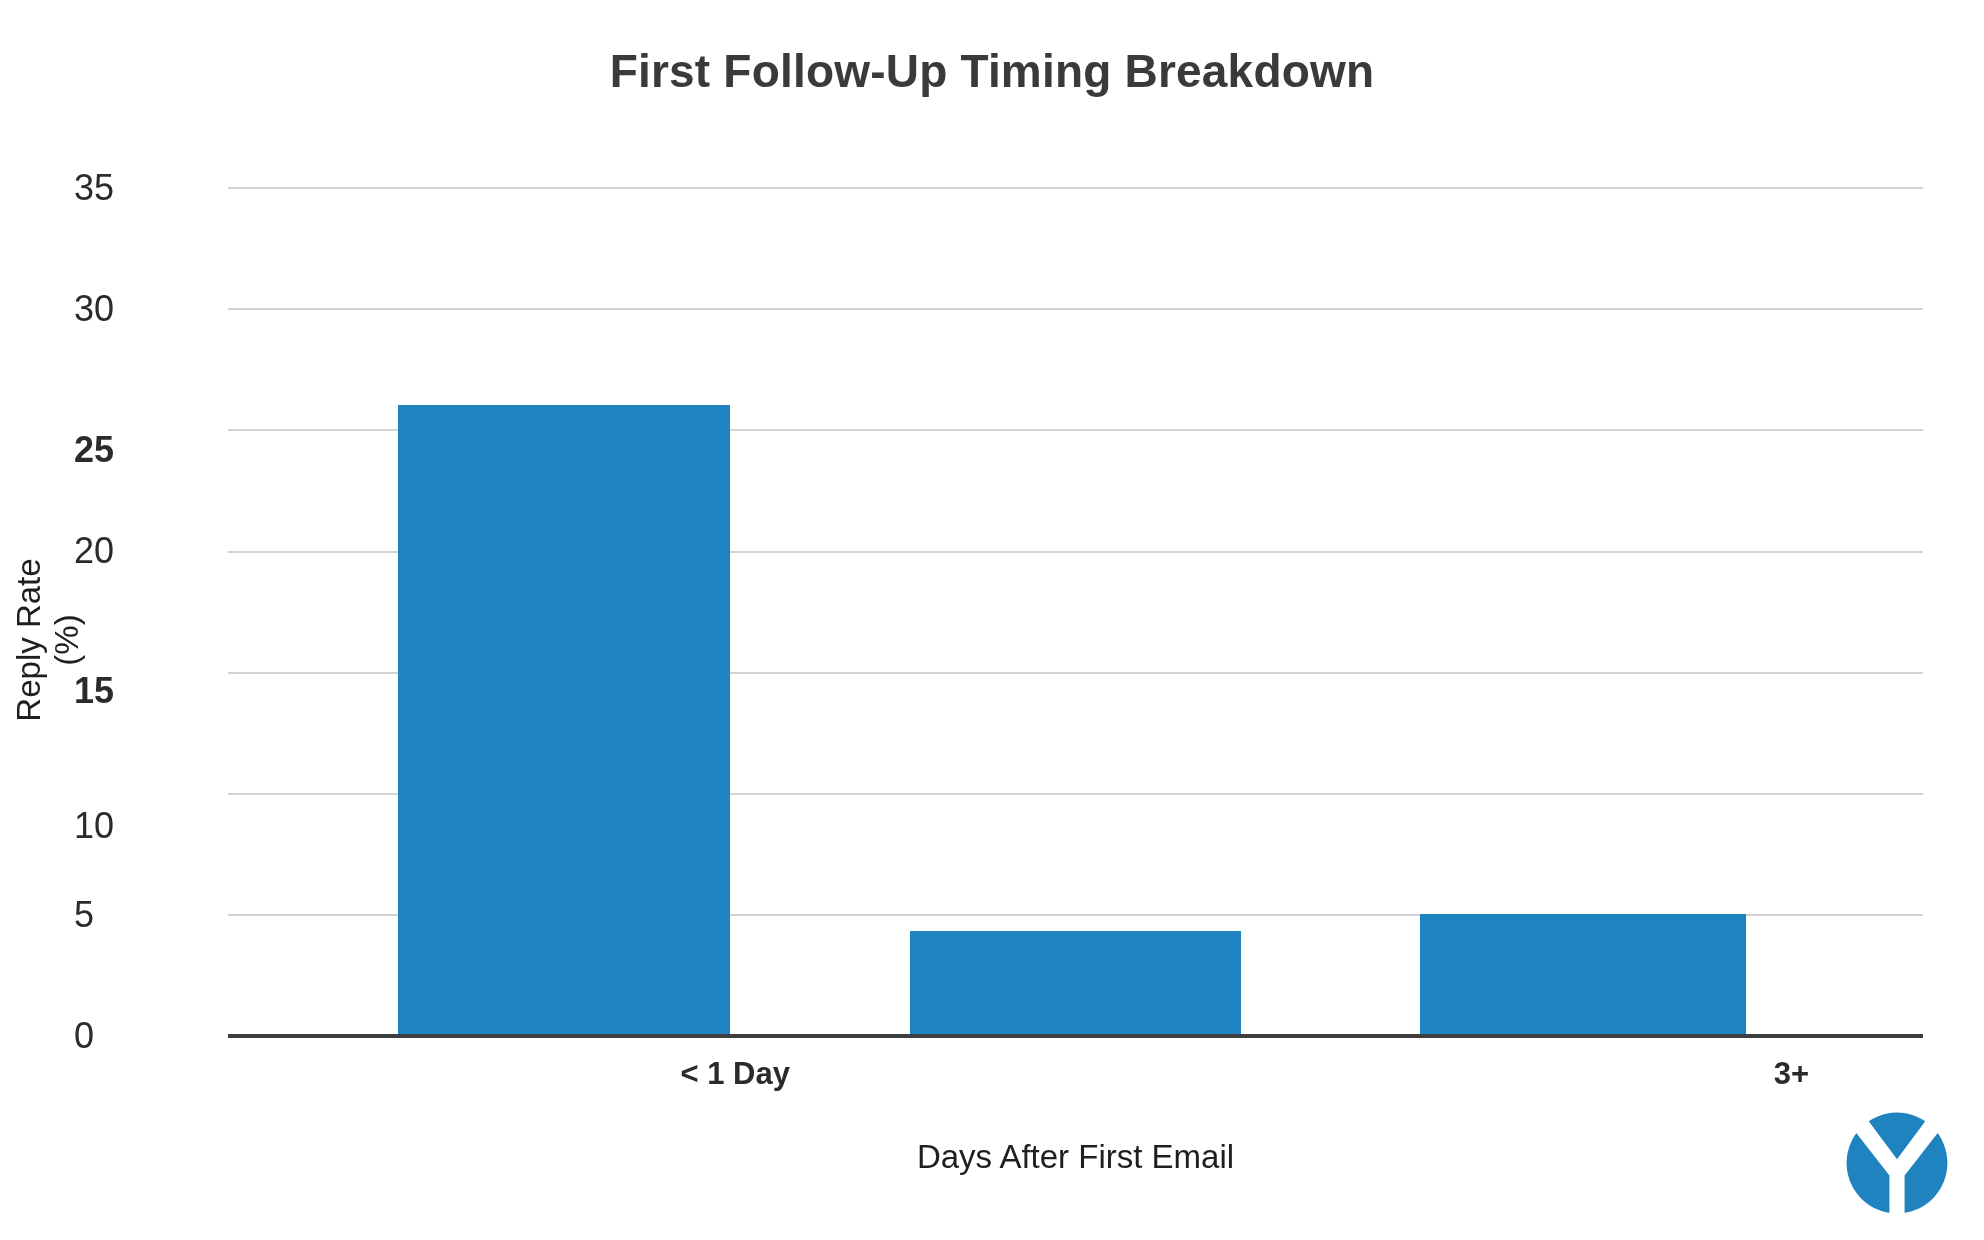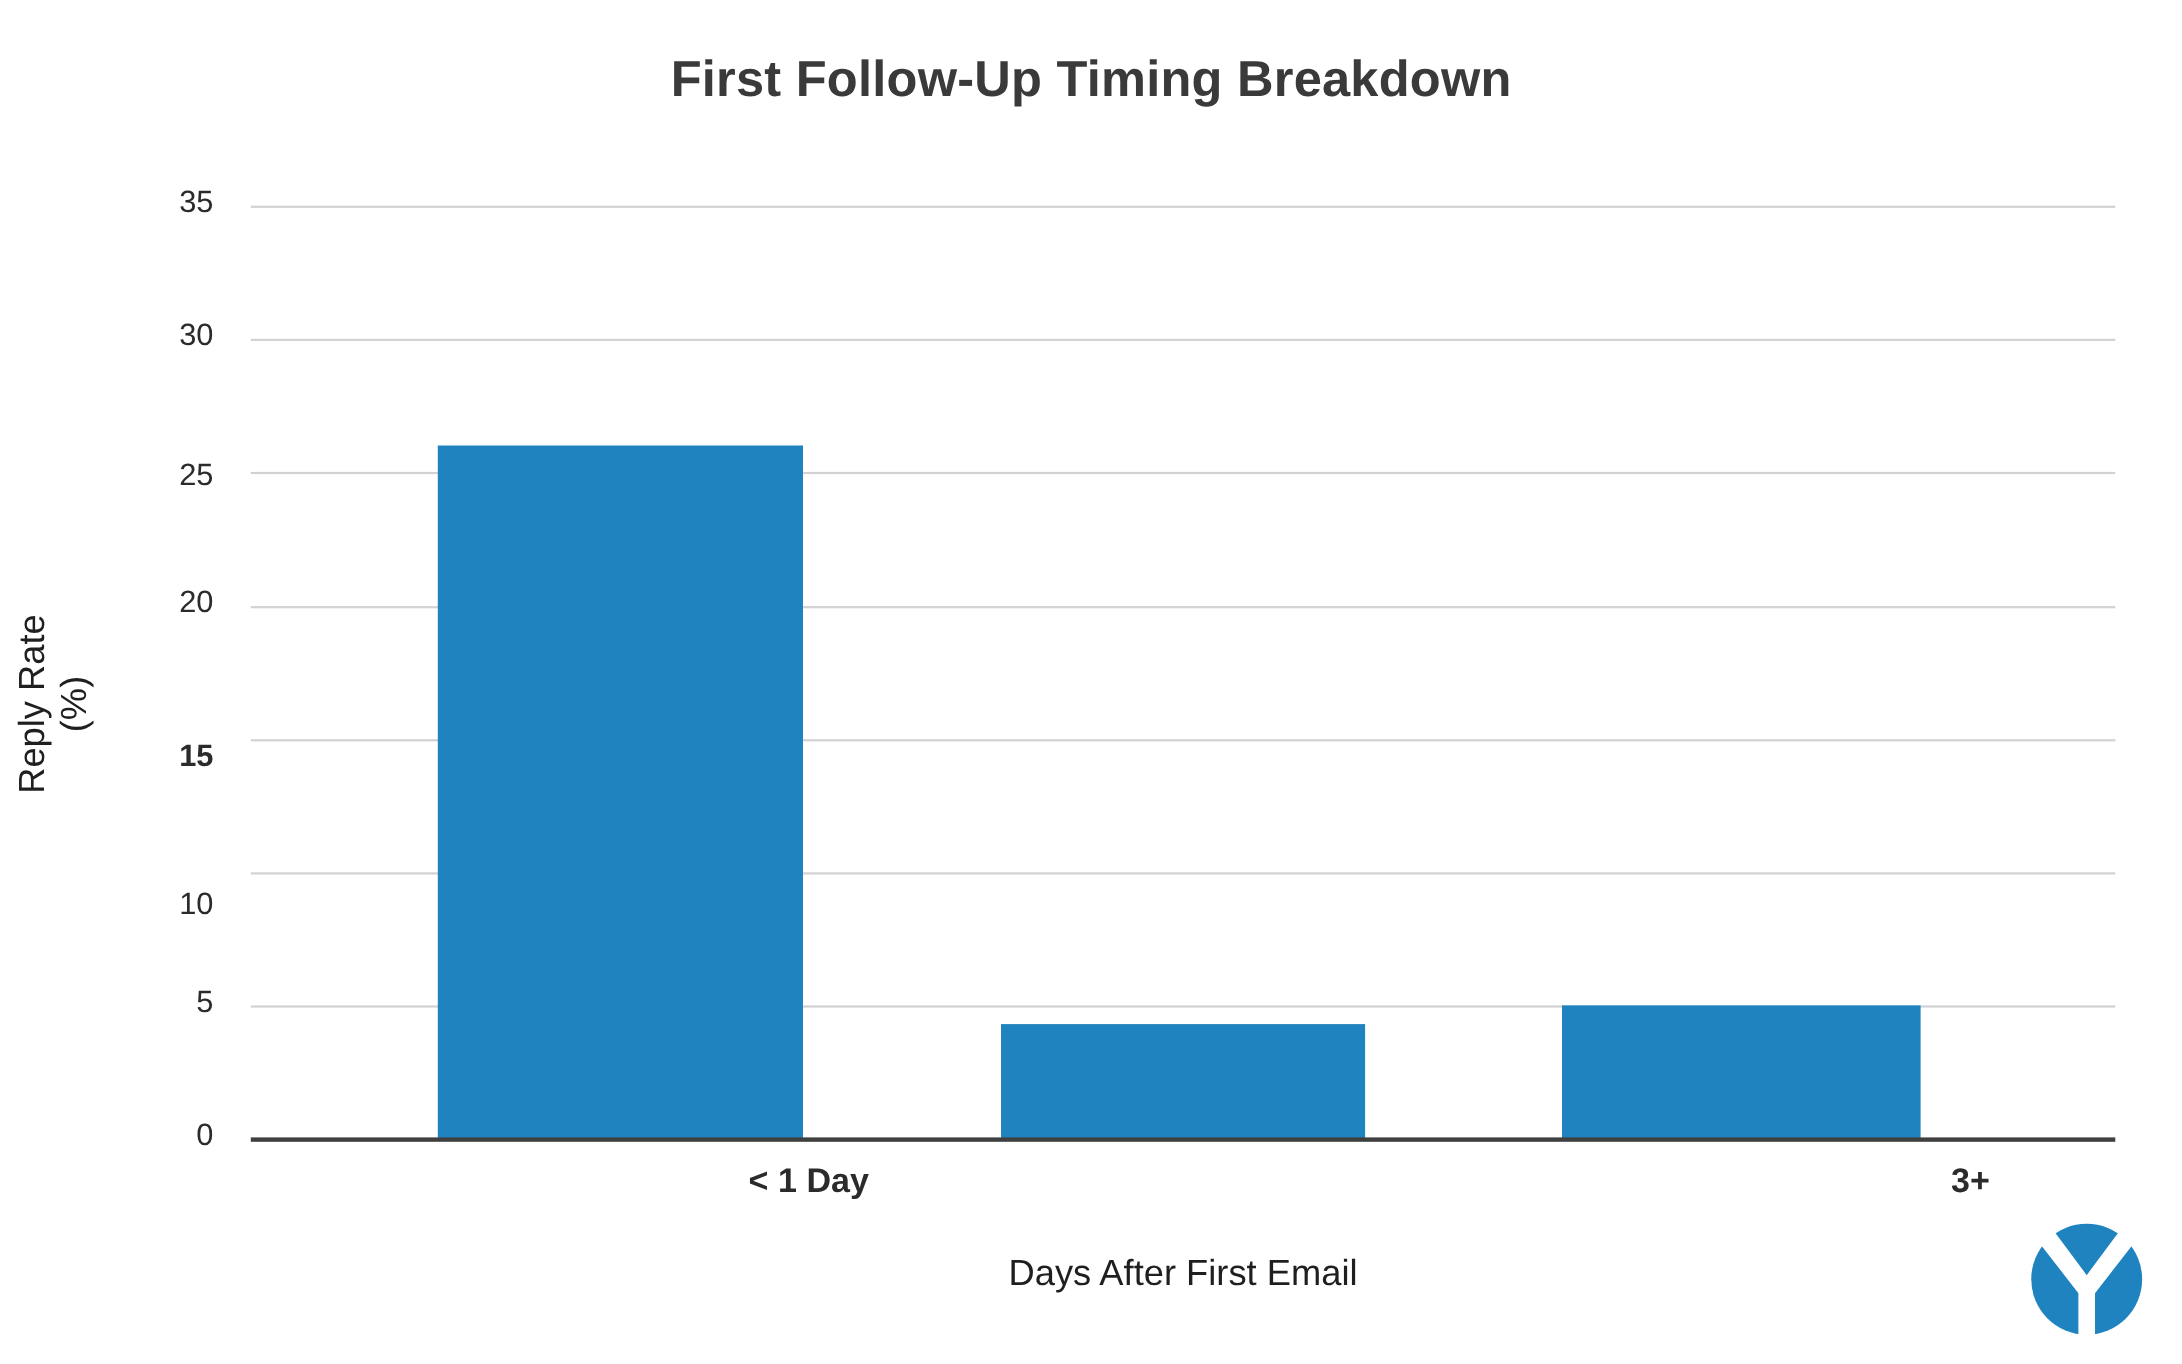--- a/index.html
+++ b/index.html
@@ -60,22 +60,22 @@
     width: 1695px;
     height: 4px;
     background: #3f3f3f;
   }
 
   
   .y-tick-label {
     position: absolute;
     right: 1790px; 
     width: 120px;
-    text-align: right;
-    font-size: 28px;
+    text-align: left;
+    font-size: 36px;
     color: #2b2b2b;
     font-family: "Liberation Sans", sans-serif;
     line-height: 1;
   }
 
   
   .bar {
     position: absolute;
     bottom: 0;
     background: #1f83bf;
@@ -132,21 +132,21 @@
 <body>
 
 <div id="chart-root" style="background: rgb(255, 255, 255);">
 
   <div id="chart-title">First Follow-Up Timing Breakdown</div>
 
   <div id="ylabel">Reply Rate (%)</div>
 
   <div class="y-tick-label" style="top:170px;">35</div>
   <div class="y-tick-label" style="top:291px;">30</div>
-  <div class="y-tick-label" style="top:418px;">25</div>
+  <div class="y-tick-label" style="top:432px;font-weight:bold;">25</div>
   <div class="y-tick-label" style="top:533px;">20</div>
   <div class="y-tick-label" style="top:673px;font-weight:bold;">15</div>
   <div class="y-tick-label" style="top:776px;margin-top:32px;">10</div>
   <div class="y-tick-label" style="top:897px;">5</div>
   <div class="y-tick-label" style="top:1018px;">0</div>
 
   <div id="plot-area">
     <div class="gridline" style="top: 0px; background: rgb(210, 210, 210);"></div>
     <div class="gridline" style="top: 121px; background: rgb(210, 210, 210);"></div>
     <div class="gridline" style="top: 242px; background: rgb(210, 210, 210);"></div>

